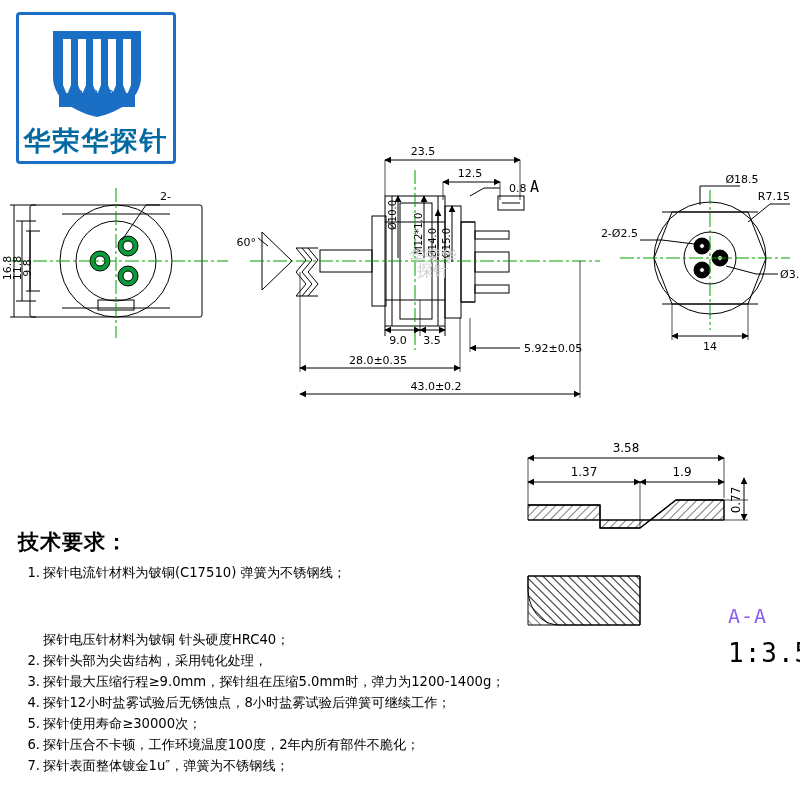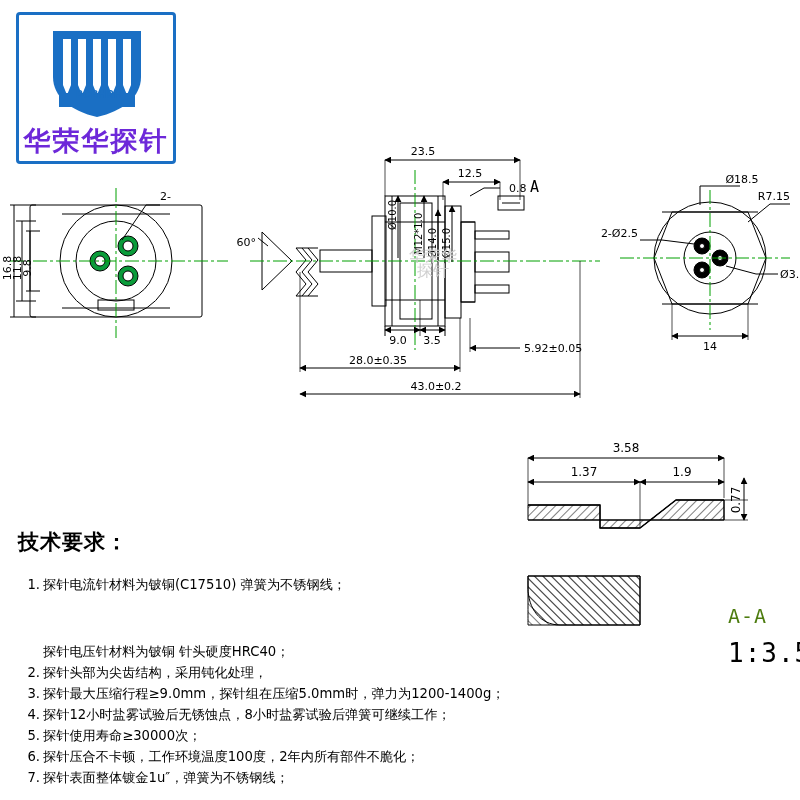--- a/index.html
+++ b/index.html
@@ -38,55 +38,55 @@
     font-weight: bold;
     color: #1a6fc4;
     letter-spacing: 0.5px;
   }
   #logo-cn {
     left: 0; top: 108px;
     width: 154px;
     text-align: center;
     font-size: 27px;
     font-weight: bold;
-    color: #6d28d9;
+    color: #0369a1;
     font-family: "DejaVu Sans", sans-serif;
     letter-spacing: 2px;
   }
 
   
   #drawing { left: 0; top: 0; width: 800px; height: 800px; }
 
   
   #tech-block {
     left: 18px; top: 528px;
     width: 520px;
     color: #000000;
     font-family: "DejaVu Sans", sans-serif;
   }
   #tech-title {
     font-size: 21px;
     font-weight: bold;
     letter-spacing: 1px;
-    margin-bottom: 18px;
+    margin-bottom: 6px;
   }
   .tech-line {
     font-size: 13.2px;
     line-height: 21px;
     white-space: nowrap;
   }
   .tech-line .num { display: inline-block; width: 22px; text-align: right; margin-right: 3px; }
   .tech-cont { padding-left: 25px; margin-top: 46px; }
 
   
   #section-label {
     left: 728px; top: 604px;
     font-size: 20px;
     font-family: "DejaVu Sans Mono", monospace;
-    color: #4d7c0f;
+    color: #8b5cf6;
     letter-spacing: 1px;
   }
   #section-scale {
     left: 728px; top: 638px;
     font-size: 26px;
     font-family: "DejaVu Sans Mono", monospace;
     color: #000;
     letter-spacing: 1px;
   }
 

